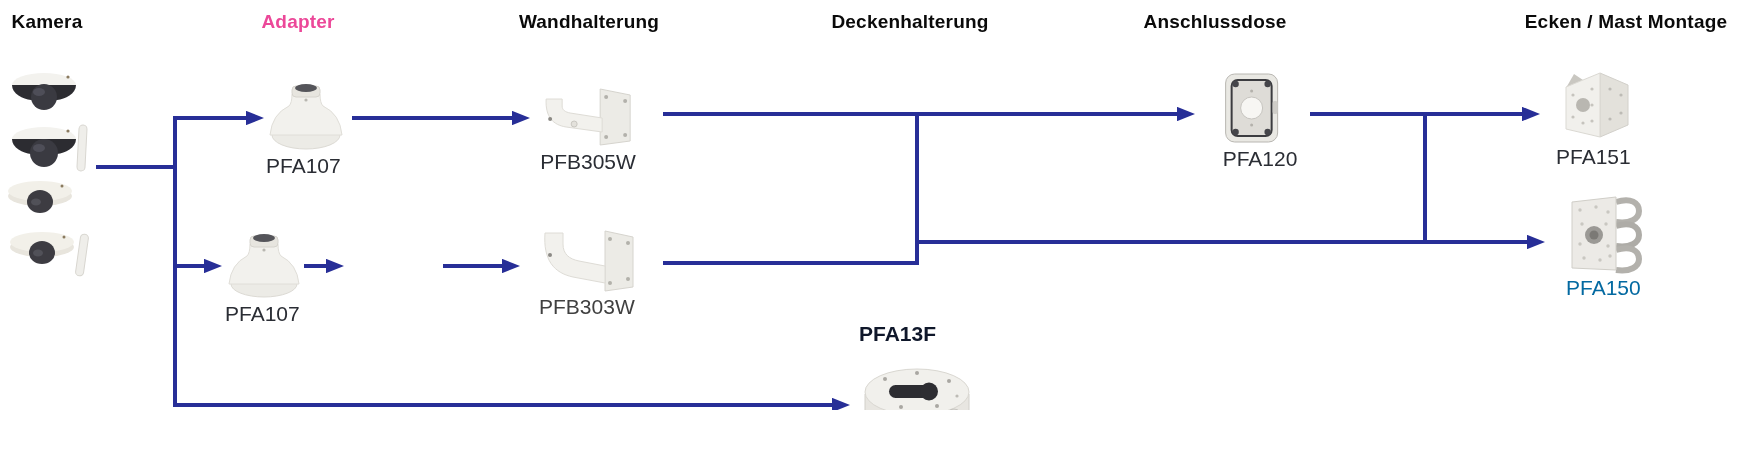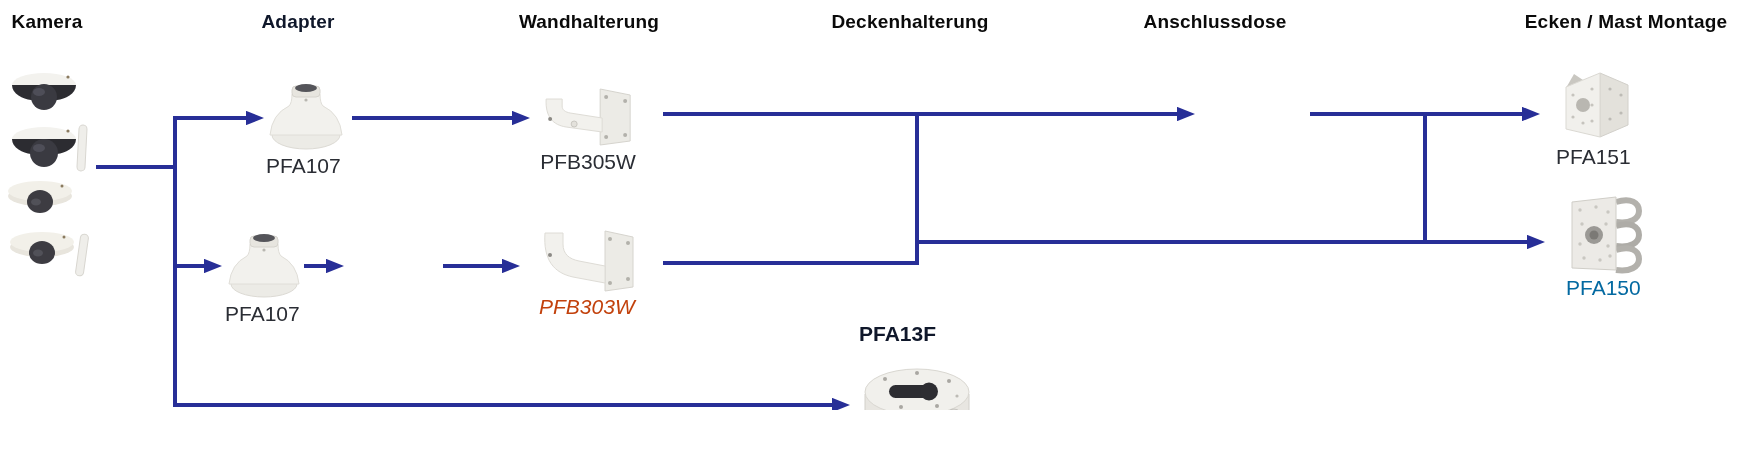--- a/index.html
+++ b/index.html
@@ -31,21 +31,21 @@
     white-space:nowrap;text-align:center;
   }
   .plabel.above{margin-top:0;margin-bottom:14px;}
 </style>
 </head>
 <body>
 
 <div class="stage">
 
   <div class="col-header" style="left: 47px; color: rgb(10, 10, 10);">Kamera</div>
-  <div class="col-header" style="left: 298px; color: #0f172a;">Adapter</div>
+  <div class="col-header" style="left: 298px; color: #ec4899;">Adapter</div>
   <div class="col-header" style="left: 589px; color: rgb(10, 10, 10);">Wandhalterung</div>
   <div class="col-header" style="left: 910px; color: rgb(10, 10, 10);">Deckenhalterung</div>
   <div class="col-header" style="left: 1215px; color: rgb(10, 10, 10);">Anschlussdose</div>
   <div class="col-header" style="left: 1626px; color: rgb(10, 10, 10);">Ecken / Mast Montage</div>
 
   <svg class="connector" width="1747" height="458" viewBox="0 0 1747 458">
     <defs>
       <marker id="arrowhead" markerWidth="4.5" markerHeight="3.6" refX="0" refY="1.8" orient="auto" markerUnits="strokeWidth">
         <path class="arrowcap" d="M0,0 L4.5,1.8 L0,3.6 Z"></path>
       </marker>
@@ -126,20 +126,35 @@
         <circle cx="85" cy="17" r="2" fill="#b3b1ab"></circle>
       <circle cx="66" cy="53" r="2" fill="#b3b1ab"></circle>
         <circle cx="85" cy="51" r="2" fill="#b3b1ab"></circle>
       <path d="M6,15 h16 v7 c0,4 3,6 8,7 l32,5 v14 l-36,-5 c-13,-2 -21,-10 -20,-28 z" fill="#f2f1ed" stroke="#dedcd6"></path>
       <circle cx="10" cy="35" r="2" fill="#8c8a85"></circle>
       <circle cx="34" cy="40" r="3" fill="#e3e1db" stroke="#c9c7c1"></circle>
     </svg>
     <figcaption class="plabel" style="color: rgb(42, 45, 52);">PFB305W</figcaption>
   </figure>
 
+  <figure class="node" style="left:1260px;top:71px">
+    <svg width="58" height="74" viewBox="0 0 58 74">
+      <rect x="3" y="3" width="52" height="68" rx="9" fill="#e9e8e3" stroke="#b8b6b1"></rect>
+      <rect x="9" y="9" width="40" height="56" rx="6" fill="#dedcd7" stroke="#3c3c40" stroke-width="2"></rect>
+      <circle cx="29" cy="37" r="11" fill="#f7f6f3" stroke="#c6c4bf"></circle>
+      <circle cx="13" cy="13" r="3.2" fill="#45454a"></circle>
+        <circle cx="45" cy="13" r="3.2" fill="#45454a"></circle>
+      <circle cx="13" cy="61" r="3.2" fill="#45454a"></circle>
+        <circle cx="45" cy="61" r="3.2" fill="#45454a"></circle>
+      <circle cx="29" cy="20" r="1.5" fill="#b3b1ab"></circle>
+        <circle cx="29" cy="54" r="1.5" fill="#b3b1ab"></circle>
+      <rect x="50" y="30" width="5" height="13" rx="2" fill="#cfcdc8"></rect>
+    </svg>
+    <figcaption class="plabel" style="color: rgb(42, 45, 52);">PFA120</figcaption>
+  </figure>
 
   <figure class="node" style="left:1596px;top:67px">
     <svg width="80" height="76" viewBox="0 0 80 76">
       <polygon points="10,21 18,7 27,13" fill="#c9c7c1"></polygon>
       <polygon points="44,6 72,18 72,58 44,70" fill="#e3e1db" stroke="#d2d0ca"></polygon>
       <polygon points="10,20 44,6 44,70 10,62" fill="#f1f0ec" stroke="#dbd9d3"></polygon>
       <circle cx="27" cy="38" r="7" fill="#b9b7b1"></circle>
       <circle cx="17" cy="28" r="1.6" fill="#c6c4be"></circle>
         <circle cx="36" cy="22" r="1.6" fill="#c6c4be"></circle>
       <circle cx="17" cy="50" r="1.6" fill="#c6c4be"></circle>
@@ -169,21 +184,21 @@
   <figure class="node" style="left:588px;top:227px">
     <svg width="98" height="66" viewBox="0 0 98 66">
       <polygon points="66,4 94,10 94,60 66,64" fill="#ecebe6" stroke="#d6d4ce"></polygon>
       <circle cx="71" cy="12" r="2" fill="#b3b1ab"></circle>
         <circle cx="89" cy="16" r="2" fill="#b3b1ab"></circle>
       <circle cx="71" cy="56" r="2" fill="#b3b1ab"></circle>
         <circle cx="89" cy="52" r="2" fill="#b3b1ab"></circle>
       <path d="M6,6 h18 v11 c0,10 6,15 16,17 l26,5 v17 l-32,-6 c-19,-4 -30,-17 -28,-44 z" fill="#f2f1ed" stroke="#dedcd6"></path>
       <circle cx="11" cy="28" r="2" fill="#8c8a85"></circle>
     </svg>
-    <figcaption class="plabel" style="color: #c2410c; font-style: italic;">PFB303W</figcaption>
+    <figcaption class="plabel" style="color: #404040;">PFB303W</figcaption>
   </figure>
 
   <figure class="node" style="left:1604px;top:192px">
     <svg width="76" height="82" viewBox="0 0 76 82">
       <path d="M50,10 c15,-5 23,1 23,9 c0,8 -9,13 -23,11" fill="none" stroke="#b3b1ac" stroke-width="6"></path>
       <path d="M50,34 c15,-5 23,1 23,9 c0,8 -9,13 -23,11" fill="none" stroke="#aeaca7" stroke-width="6"></path>
       <path d="M50,58 c15,-5 23,1 23,9 c0,8 -9,13 -23,11" fill="none" stroke="#b3b1ac" stroke-width="6"></path>
       <polygon points="6,10 50,5 50,78 6,76" fill="#eceae6" stroke="#d0cec8"></polygon>
       <circle cx="28" cy="43" r="9" fill="#9b9995"></circle>
       <circle cx="28" cy="43" r="4.5" fill="#7b7975"></circle>

